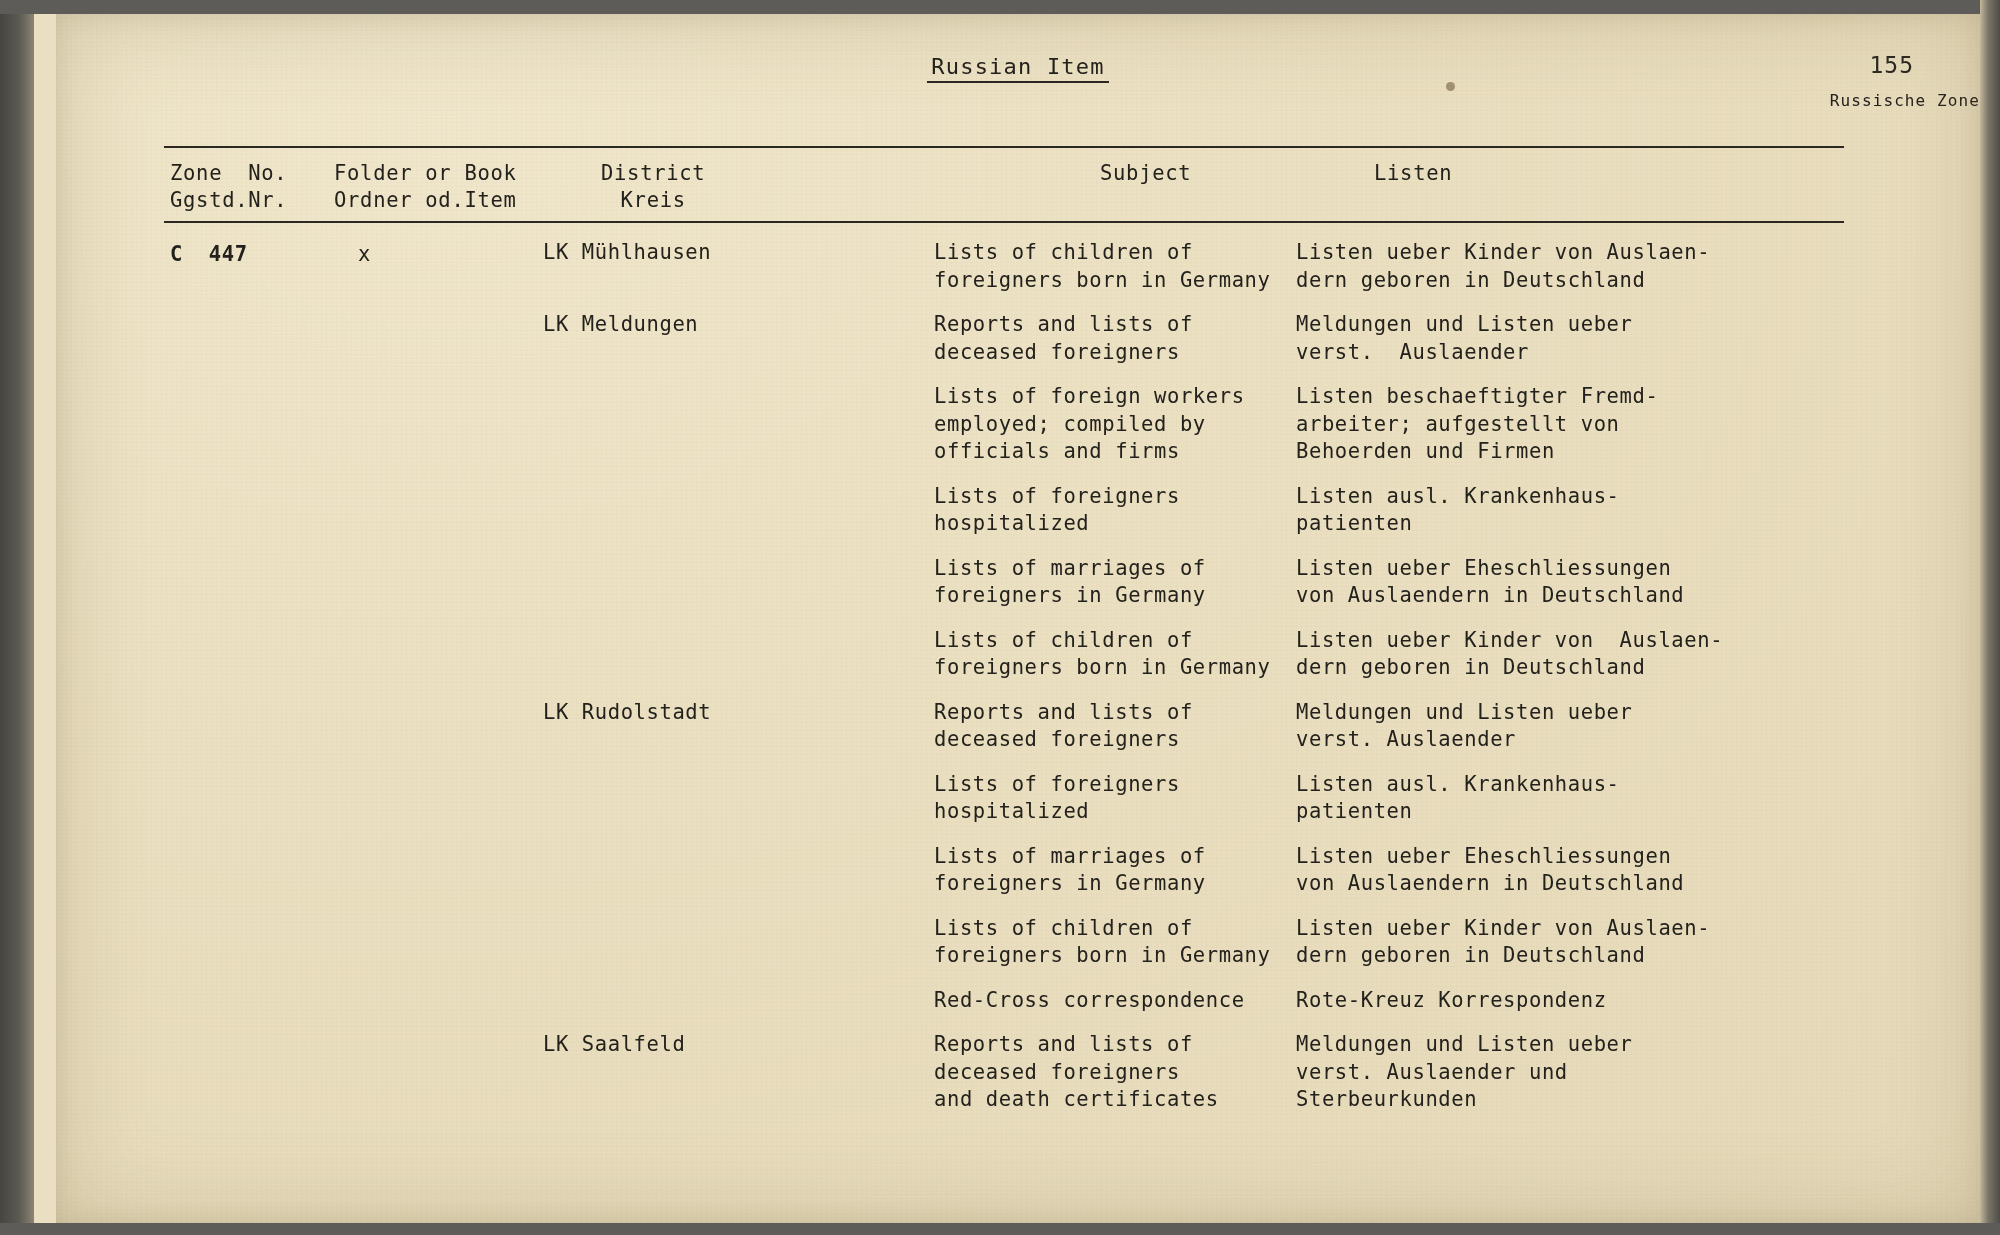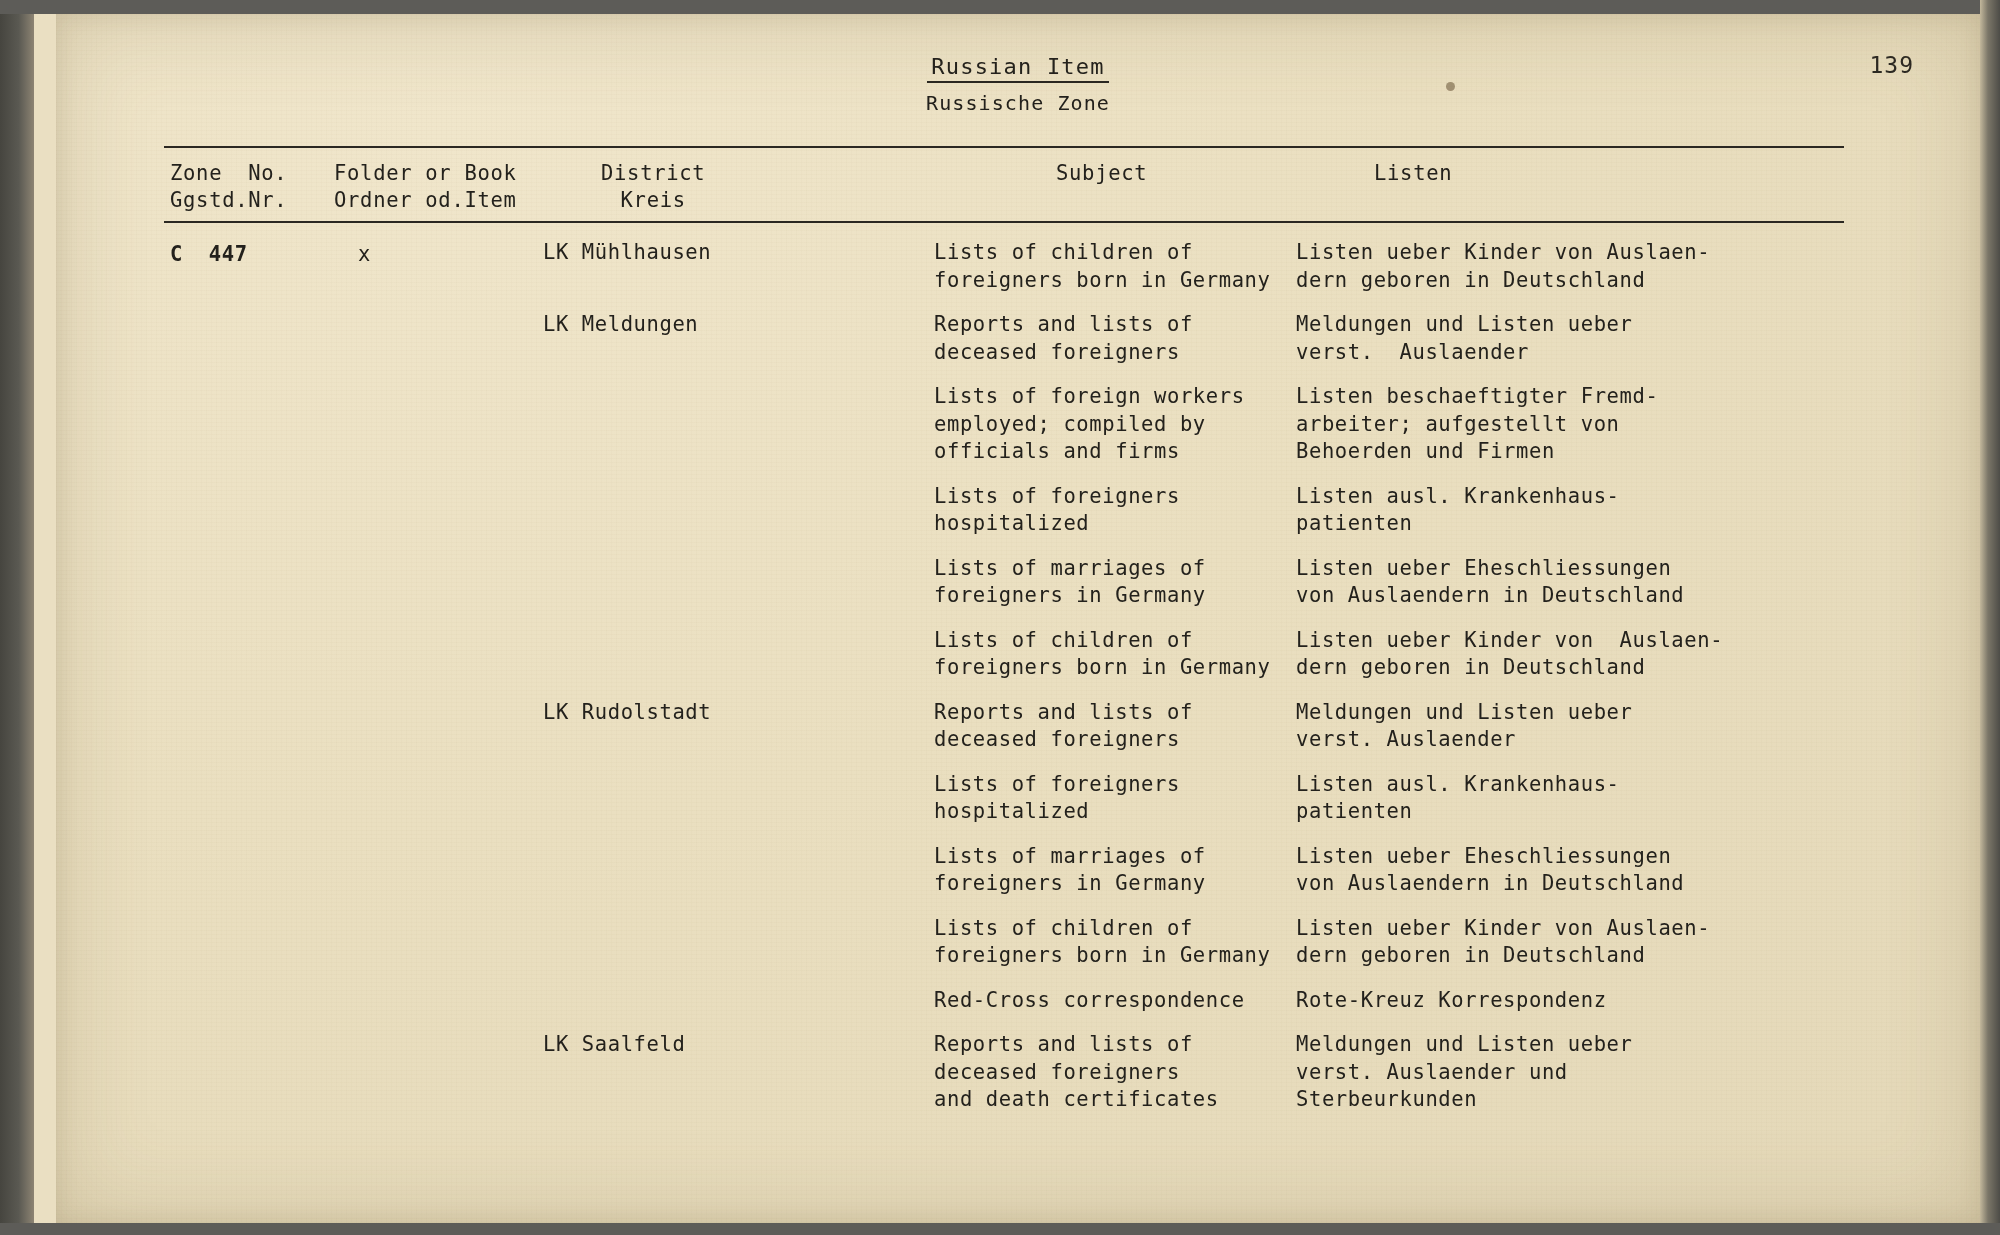--- a/index.html
+++ b/index.html
@@ -91,22 +91,23 @@
   }
   .zone-en {
     font-size: 22px;
     letter-spacing: 1.2px;
     display: inline-block;
     border-bottom: 2px solid #2b2822;
     padding: 0 4px 2px 4px;
   }
   .zone-de {
     margin-top: 8px;
-    font-size: 20px;
+    font-size: 16px;
     letter-spacing: 1.1px;
+    text-align: right;
   }
 
   .rule {
     position: absolute;
     left: 108px;
     width: 1680px;
     height: 0;
     border-top: 2px solid #2b2822;
   }
   .rule-top { top: 132px; }
@@ -121,21 +122,21 @@
   .hcell {
     position: absolute;
     font-size: 20.5px;
     line-height: 27px;
     letter-spacing: 0.7px;
     white-space: pre;
   }
   .h-item { left: 114px; }
   .h-folder { left: 278px; }
   .h-district { left: 545px; text-align: center; }
-  .h-subject { left: 1000px; }
+  .h-subject { left: 1044px; }
   .h-betreff { left: 1318px; }
 
   .rows {
     position: absolute;
     left: 0;
     top: 225px;
     width: 1924px;
   }
   .row {
     position: relative;
@@ -171,21 +172,21 @@
   <div class="scan-edge-left"></div>
   <div class="scan-edge-top"></div>
   <div class="scan-edge-right"></div>
   <div class="scan-edge-bottom"></div>
 
   <div class="paper">
     <div class="paper-grain"></div>
 
     <div class="content">
 
-      <div class="page-number">139</div>
+      <div class="page-number">155</div>
 
       <div class="zone-title">
         <div><span class="zone-en">Russian Item</span></div>
         <div class="zone-de">Russische Zone</div>
       </div>
 
       <div class="smudge"></div>
 
       <div class="rule rule-top"></div>
 

